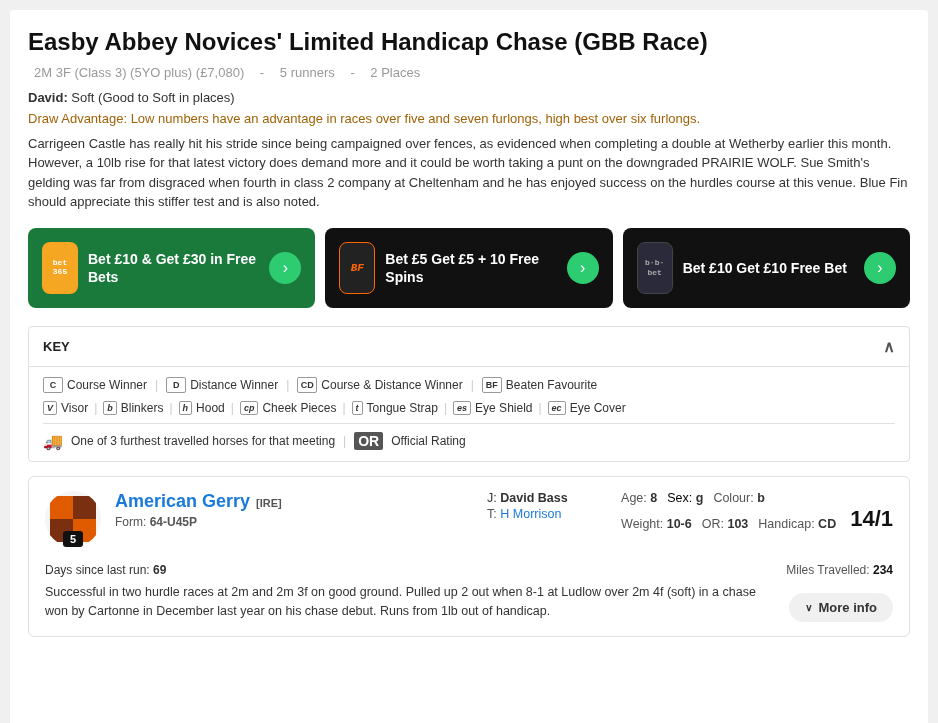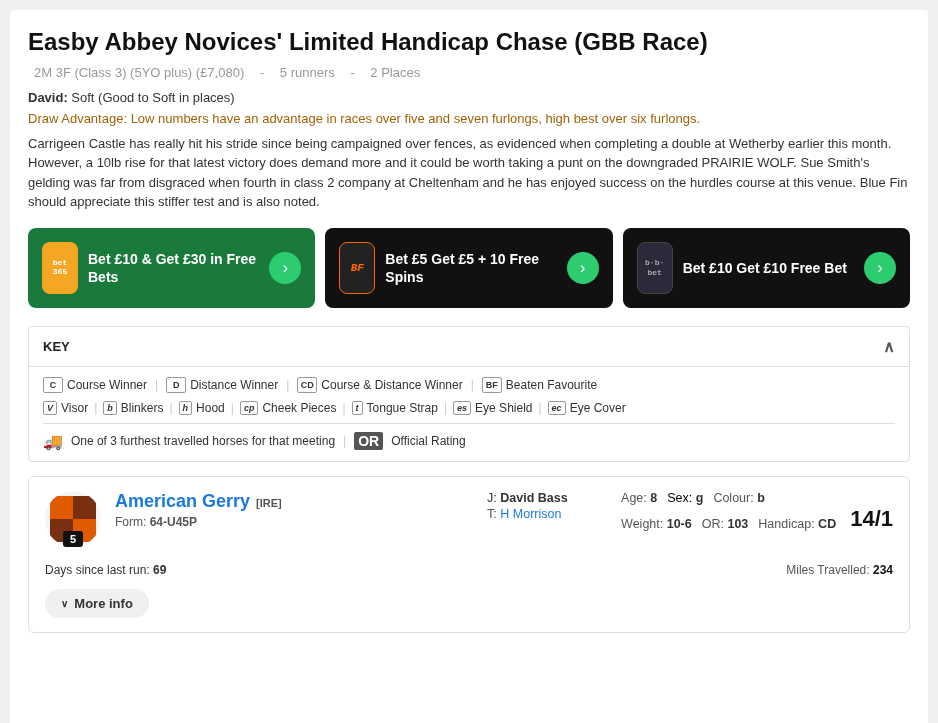--- a/index.html
+++ b/index.html
@@ -554,20 +554,21 @@
         <span>Days since last run:</span>
         <strong>69</strong>
       </div>
       <div class="miles-travelled">
         <span>Miles Travelled:</span>
         <strong>234</strong>
       </div>
     </div>
 
     <div style="display:flex; justify-content:space-between; align-items:flex-end;">
+      <p class="horse-analysis" style="flex:1; margin-right:12px;">Successful in two hurdle races at 2m and 2m 3f on good ground. Pulled up 2 out when 8-1 at Ludlow over 2m 4f (soft) in a chase won by Cartonne in December last year on his chase debut. Runs from 1lb out of handicap.</p>
       <button class="more-info-btn">
         <span class="arrow-down">∨</span>
         <span>More info</span>
       </button>
     </div>
 
   </div>
 
 </div>
 

